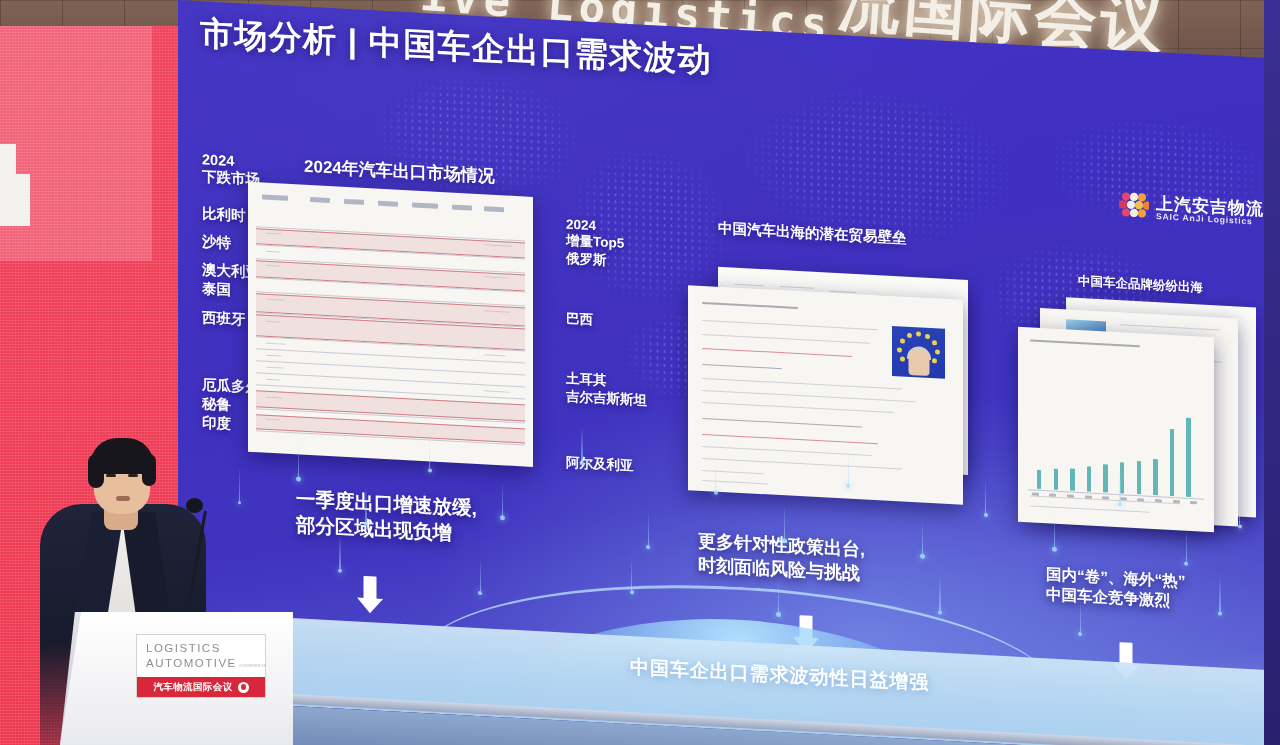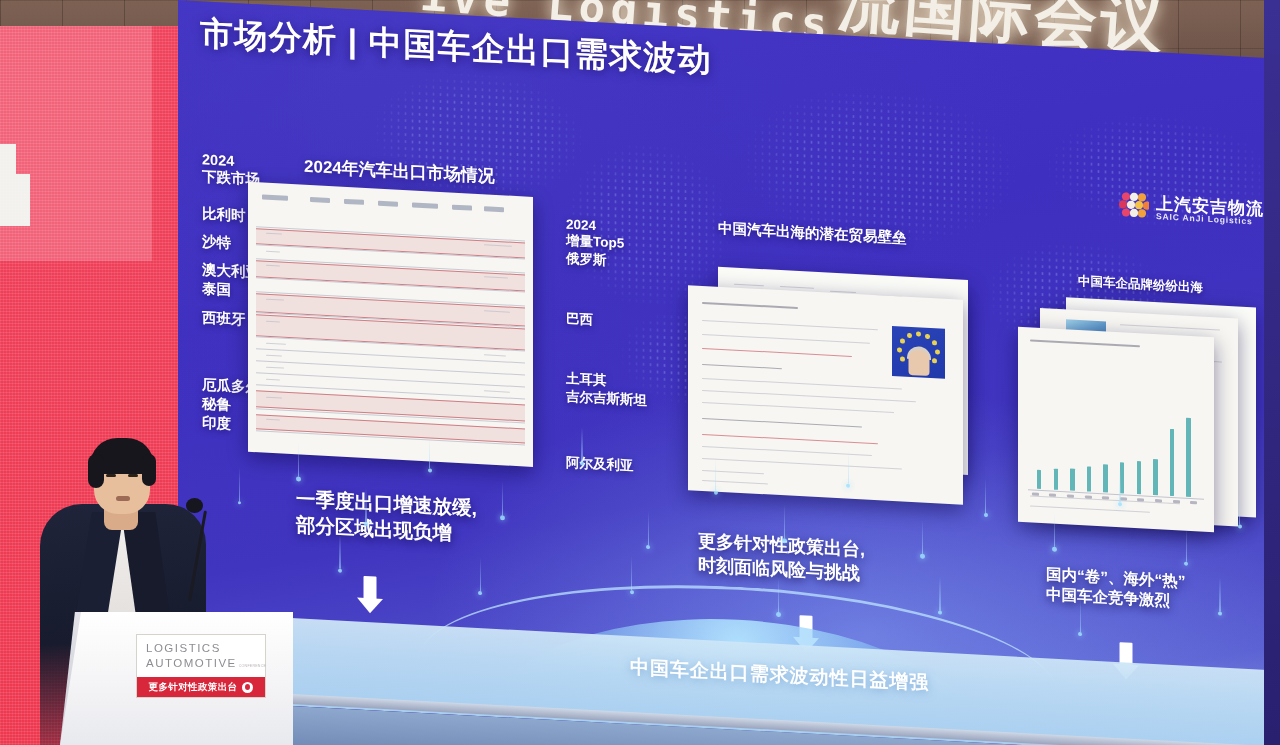--- a/index.html
+++ b/index.html
@@ -611,18 +611,18 @@
   <div class="podium-side"></div>
   <div class="podium"></div>
   <div class="podium-sign">
     <div class="sign-top">
       <div class="sign-l1">LOGISTICS</div>
       <div class="sign-l2">
         <span>AUTOMOTIVE</span><span class="sign-tiny">CONFERENCE</span>
       </div>
     </div>
     <div class="sign-band">
-      <span class="sign-band-tx">更多针对性政策出台</span>
+      <span class="sign-band-tx">汽车物流国际会议</span>
       <span class="sign-badge"></span>
     </div>
   </div>
 
 </div>
 
 </body></html>

